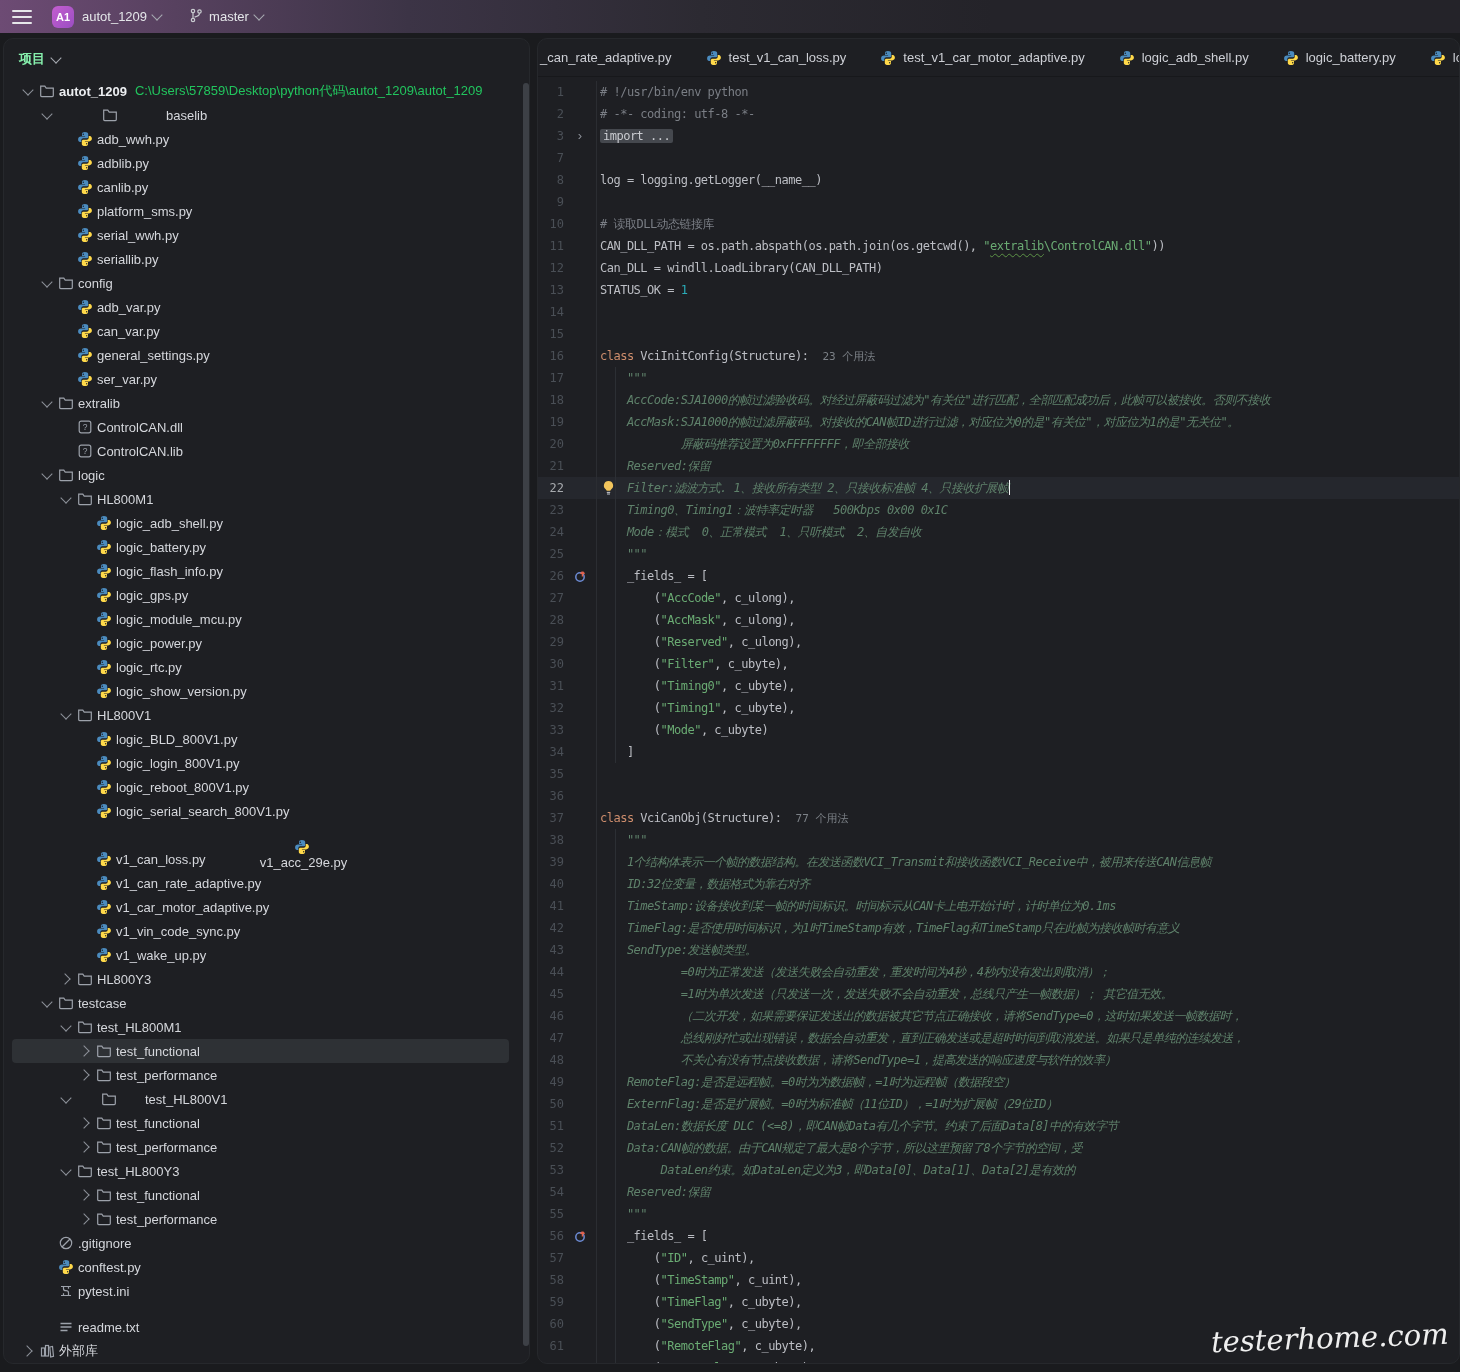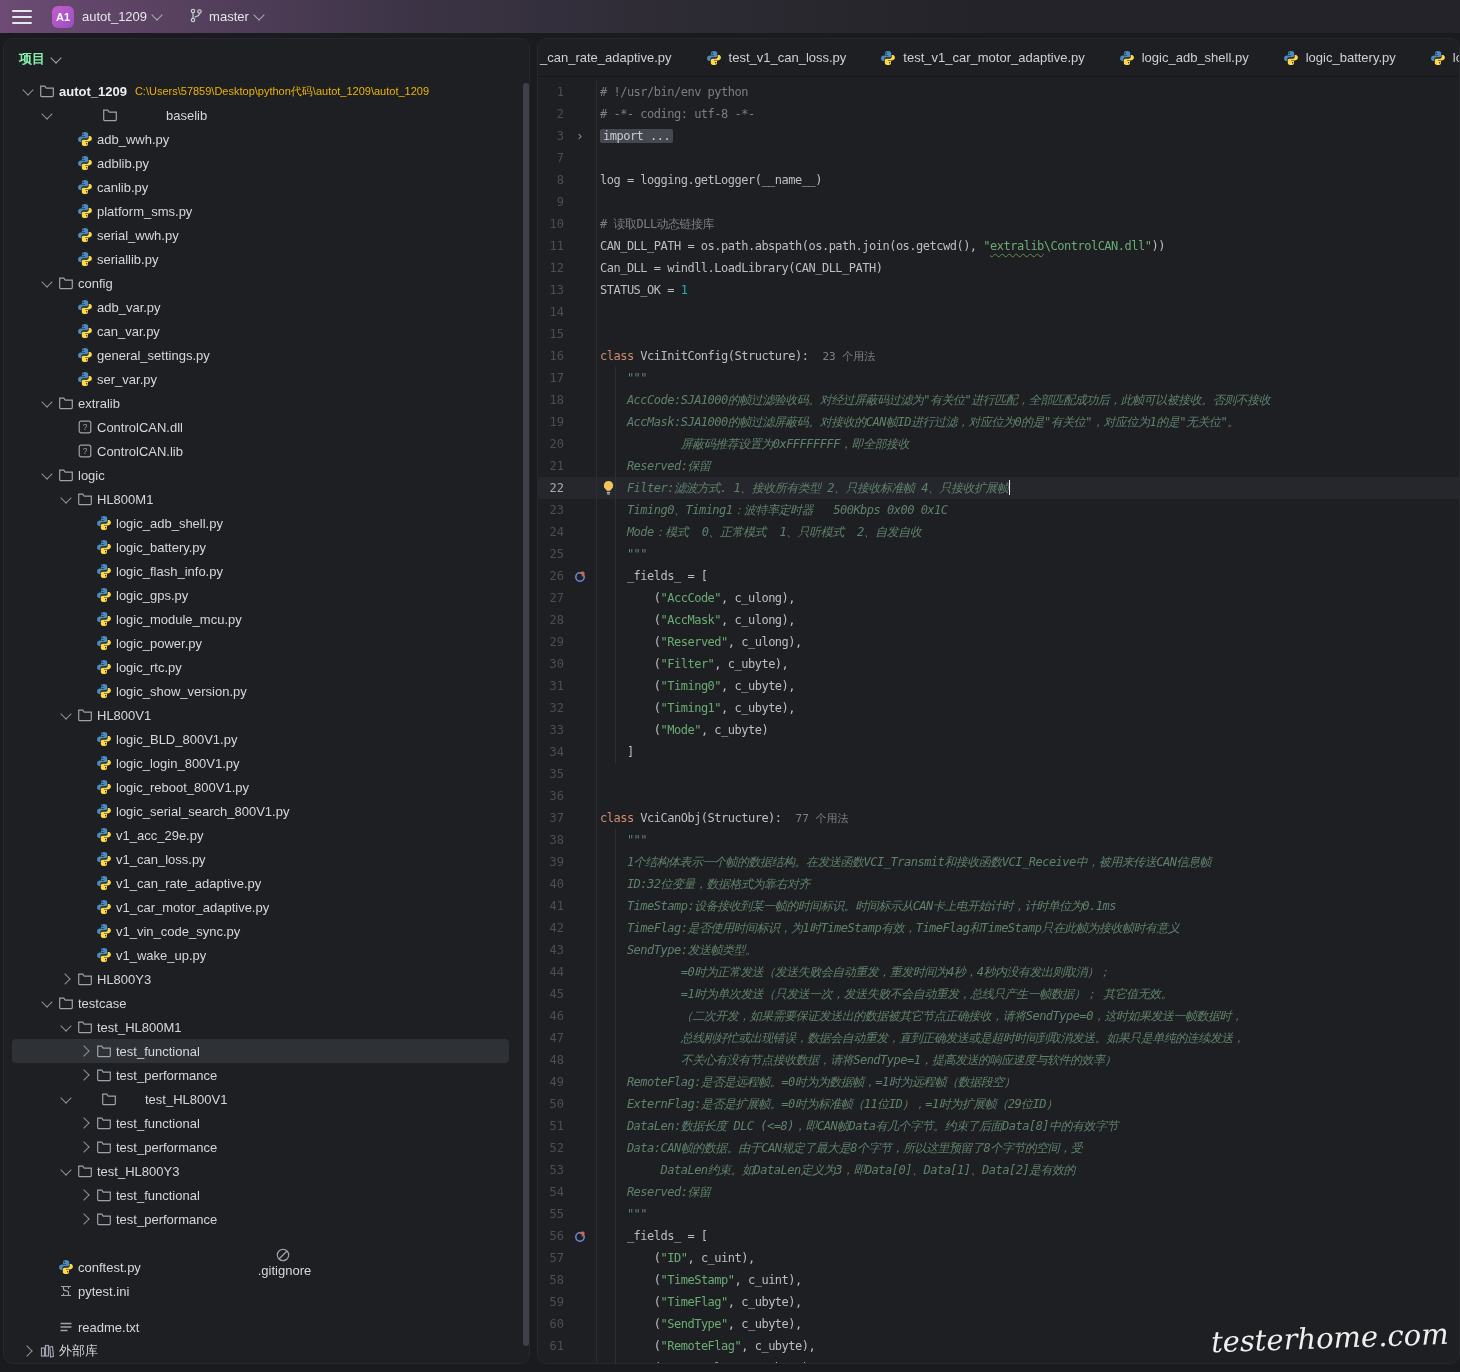--- a/index.html
+++ b/index.html
@@ -25,21 +25,21 @@
   #treepanel{left:3px;top:38px;width:527px;height:1326px;overflow:hidden;}
   #editorpanel{left:537px;top:38px;width:923px;height:1326px;overflow:hidden;}
 
   
   #tree-header{height:40px;display:flex;align-items:center;padding-left:15px;gap:7px;color:#86efac;font-size:13px;font-weight:600;}
   #tree-rows{position:relative;}
   .trow{height:24px;display:flex;align-items:center;font-size:13px;color:#d5d7dc;cursor:pointer;box-sizing:border-box;}
   .trow .slot{width:19px;height:16px;flex:none;display:flex;align-items:center;justify-content:center;}
   .trow .label{margin-left:3px;white-space:nowrap;}
   .trow .label.b{font-weight:bold;color:#eceef1;}
-  .trow .path{margin-left:8px;color:#eab308;font-size:11px;white-space:nowrap;}
+  .trow .path{margin-left:8px;color:#22c55e;font-size:13px;white-space:nowrap;}
   .trow.sel{background:#2e3135;border-radius:4px;}
   .tchev{width:7px;height:7px;border-right:1.4px solid #8d9199;border-bottom:1.4px solid #8d9199;}
   .tchev.down{transform:rotate(45deg);margin-top:-3px;}
   .tchev.right{transform:rotate(-45deg);margin-left:-2px;}
   .scrollthumb{position:absolute;left:519px;top:44px;width:6px;height:1263px;background:#43464c;border-radius:3px;opacity:.85;}
 
   
   #tabbar{height:37px;display:flex;align-items:center;column-gap:34px;padding-left:2px;
     border-bottom:1px solid #17181b;white-space:nowrap;overflow:hidden;}
   .tab{display:flex;align-items:center;gap:7px;color:#ced0d6;font-size:13px;cursor:pointer;flex:none;}
@@ -417,21 +417,21 @@
         <div class="trow" style="padding-left: 71px;">
           <span class="slot"></span>
           <span class="slot">
             <svg width="16" height="16" viewBox="0 0 16 16">
               <path fill="#4b8bbe" d="M7.9 1C6 1 5 1.8 5 3.1V5h3.1v.6H3.9C2.3 5.6 1.1 6.6 1.1 8.4c0 1.3.7 2.4 2 2.7h1.2V9.3c0-1.1.9-2 2-2h3.3c.9 0 1.6-.7 1.6-1.6V3.1C11.2 1.8 9.9 1 7.9 1zM6.3 2.5c.4 0 .7.3.7.7s-.3.7-.7.7-.7-.3-.7-.7.3-.7.7-.7z"></path>
               <path fill="#ffd94a" d="M8.1 15c1.9 0 2.9-.8 2.9-2.1V11H7.9v-.6h4.2c1.6 0 2.8-1 2.8-2.8 0-1.3-.7-2.4-2-2.7h-1.2v1.8c0 1.1-.9 2-2 2H6.4c-.9 0-1.6.7-1.6 1.6v2.6C4.8 14.2 6.1 15 8.1 15zm1.6-1.5c-.4 0-.7-.3-.7-.7s.3-.7.7-.7.7.3.7.7-.3.7-.7.7z"></path>
             </svg>
           </span>
           <span class="label">logic_serial_search_800V1.py</span>
         </div>
-        <div class="trow" style="padding-left: 71px;">
+        <div class="trow" style="padding-left: 71px; flex-direction: column;">
           <span class="slot"></span>
           <span class="slot">
             <svg width="16" height="16" viewBox="0 0 16 16">
               <path fill="#4b8bbe" d="M7.9 1C6 1 5 1.8 5 3.1V5h3.1v.6H3.9C2.3 5.6 1.1 6.6 1.1 8.4c0 1.3.7 2.4 2 2.7h1.2V9.3c0-1.1.9-2 2-2h3.3c.9 0 1.6-.7 1.6-1.6V3.1C11.2 1.8 9.9 1 7.9 1zM6.3 2.5c.4 0 .7.3.7.7s-.3.7-.7.7-.7-.3-.7-.7.3-.7.7-.7z"></path>
               <path fill="#ffd94a" d="M8.1 15c1.9 0 2.9-.8 2.9-2.1V11H7.9v-.6h4.2c1.6 0 2.8-1 2.8-2.8 0-1.3-.7-2.4-2-2.7h-1.2v1.8c0 1.1-.9 2-2 2H6.4c-.9 0-1.6.7-1.6 1.6v2.6C4.8 14.2 6.1 15 8.1 15zm1.6-1.5c-.4 0-.7-.3-.7-.7s.3-.7.7-.7.7.3.7.7-.3.7-.7.7z"></path>
             </svg>
           </span>
           <span class="label">v1_acc_29e.py</span>
         </div>
         <div class="trow" style="padding-left: 71px;">
@@ -598,21 +598,21 @@
           <span class="slot">
             <span class="tchev right"></span>
           </span>
           <span class="slot">
             <svg width="16" height="16" viewBox="0 0 16 16">
               <path fill="none" stroke="#9da2ab" stroke-width="1.2" d="M1.7 3.2h4.1l1.4 1.9h7.1v7.5c0 .6-.4 1-1 1H2.7c-.6 0-1-.4-1-1z"></path>
             </svg>
           </span>
           <span class="label">test_performance</span>
         </div>
-        <div class="trow" style="padding-left: 33px; flex-direction: column;">
+        <div class="trow" style="padding-left: 33px;">
           <span class="slot"></span>
           <span class="slot">
             <svg width="16" height="16" viewBox="0 0 16 16">
               <circle cx="8" cy="8" r="5.7" fill="none" stroke="#9da2ab" stroke-width="1.2"></circle>
               <line x1="4" y1="12" x2="12" y2="4" stroke="#9da2ab" stroke-width="1.2"></line>
             </svg>
           </span>
           <span class="label">.gitignore</span>
         </div>
         <div class="trow" style="padding-left: 33px;">

